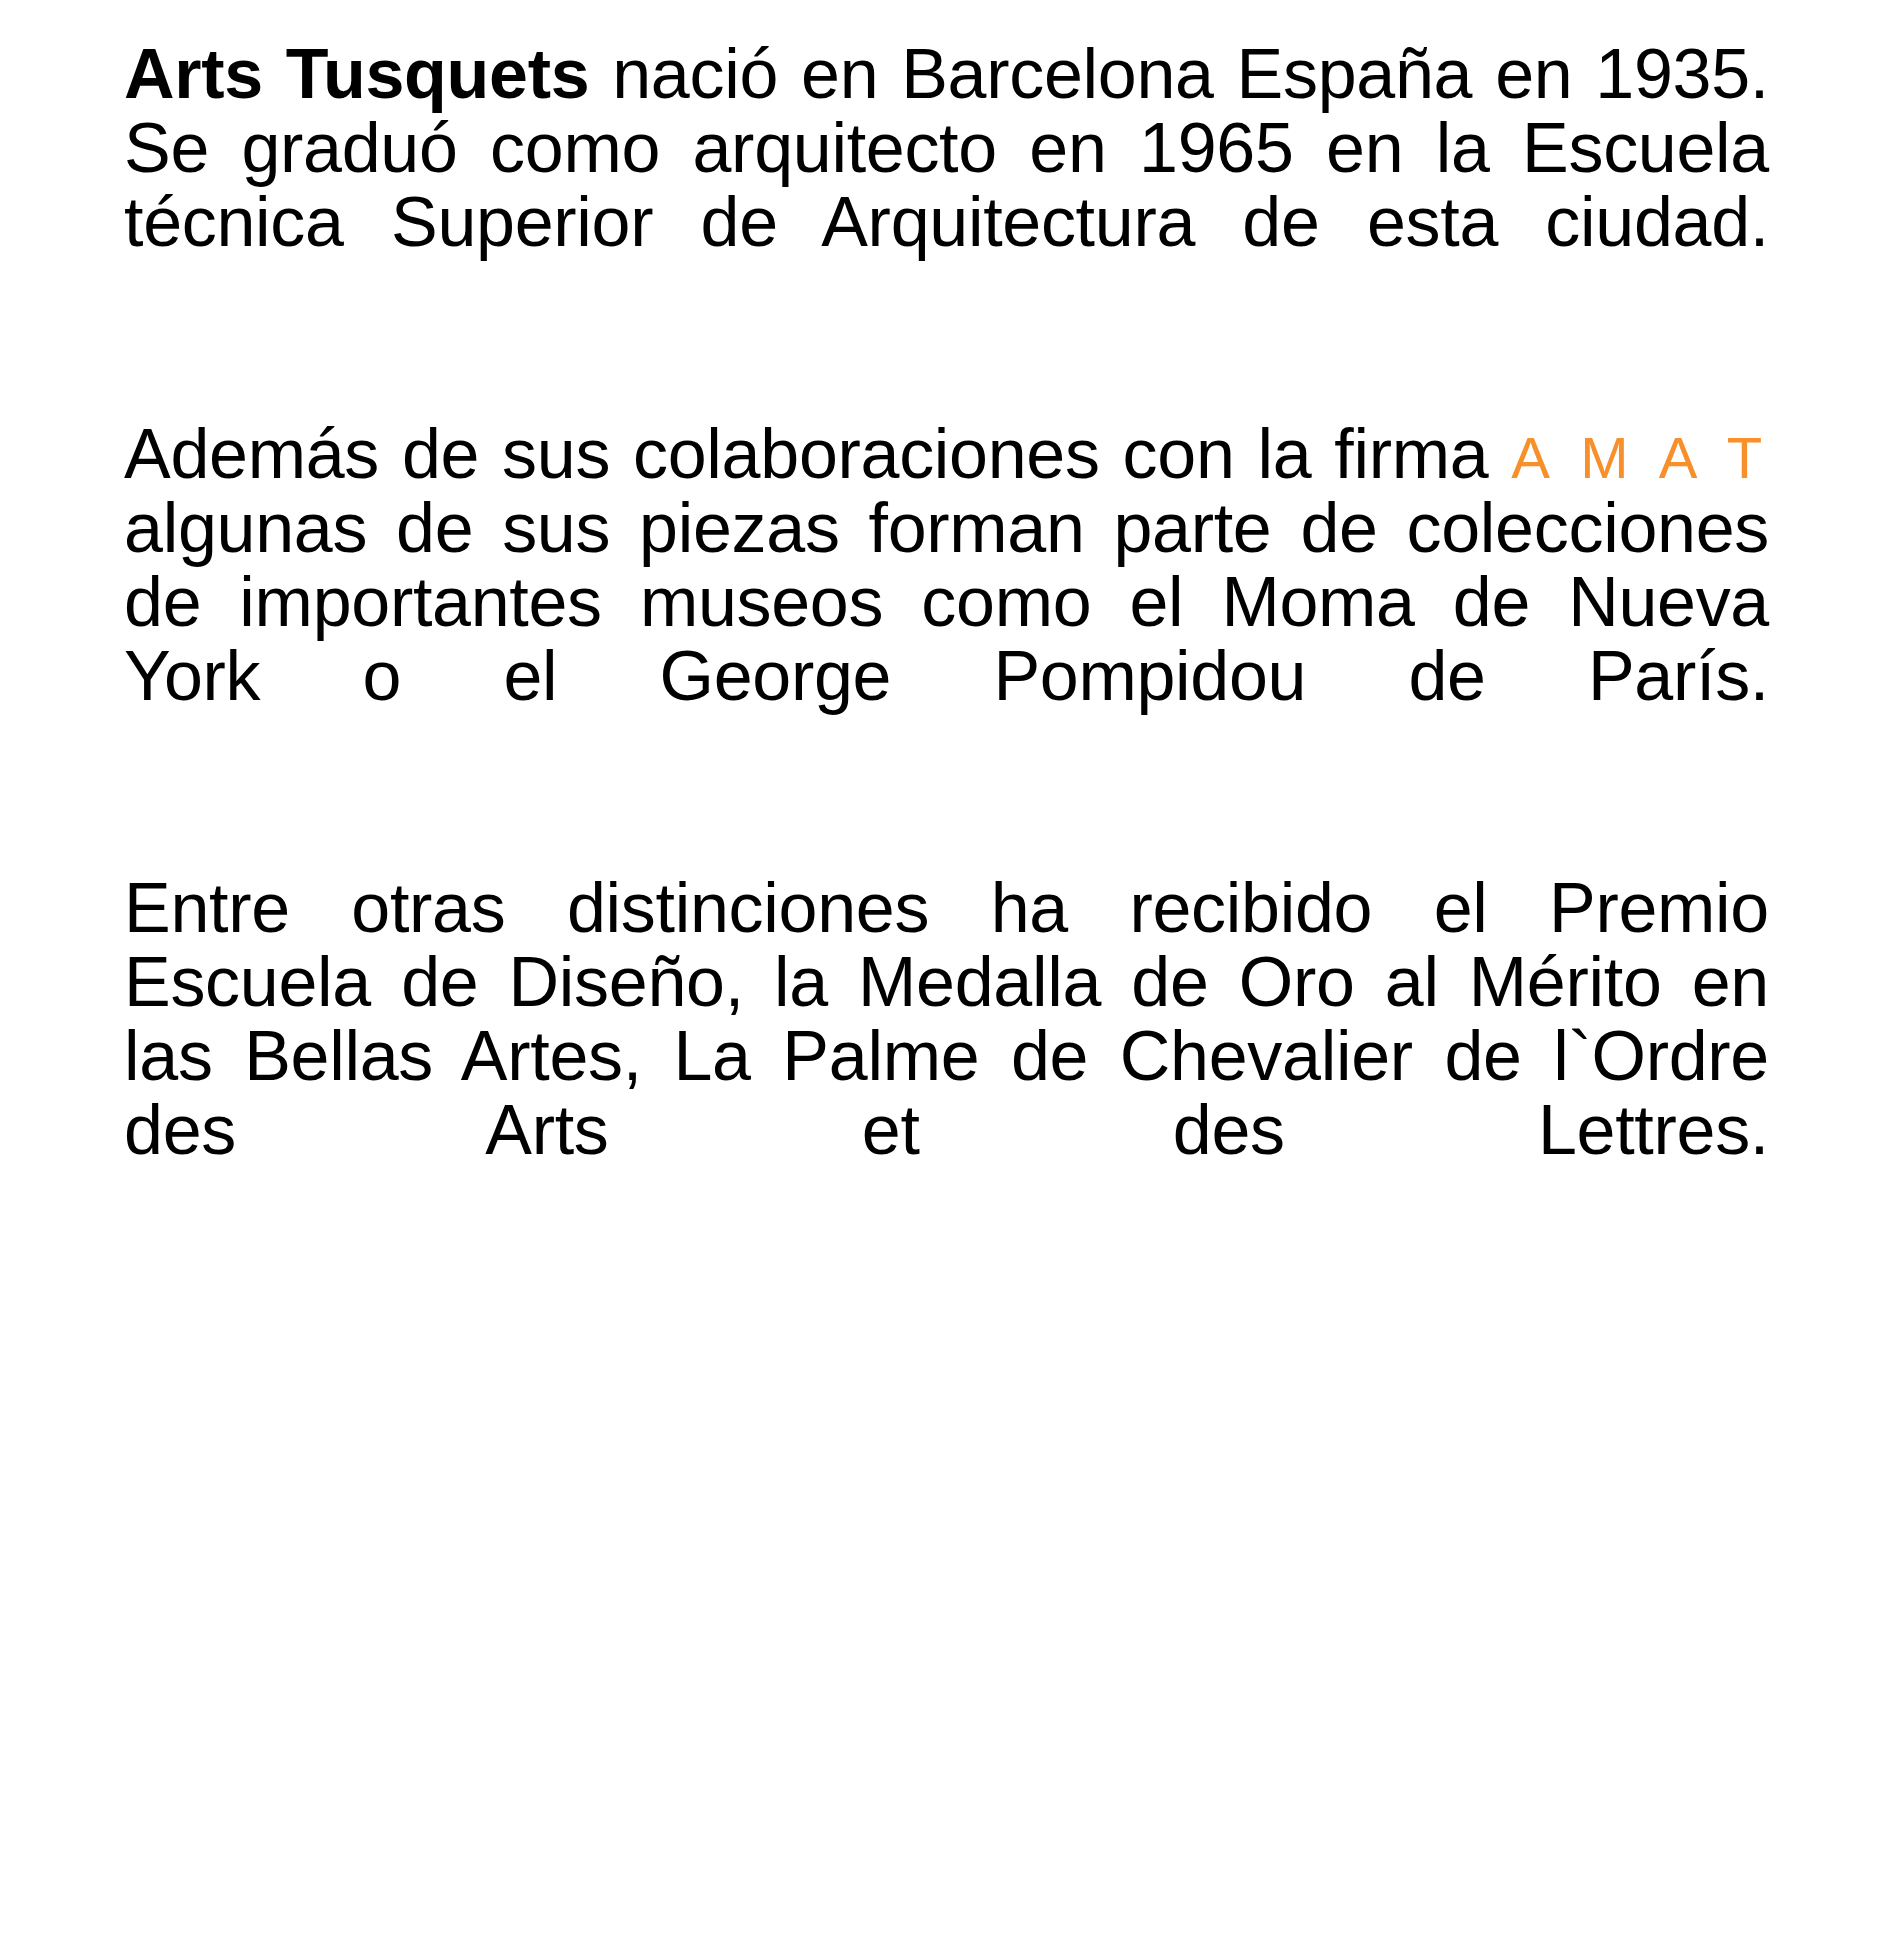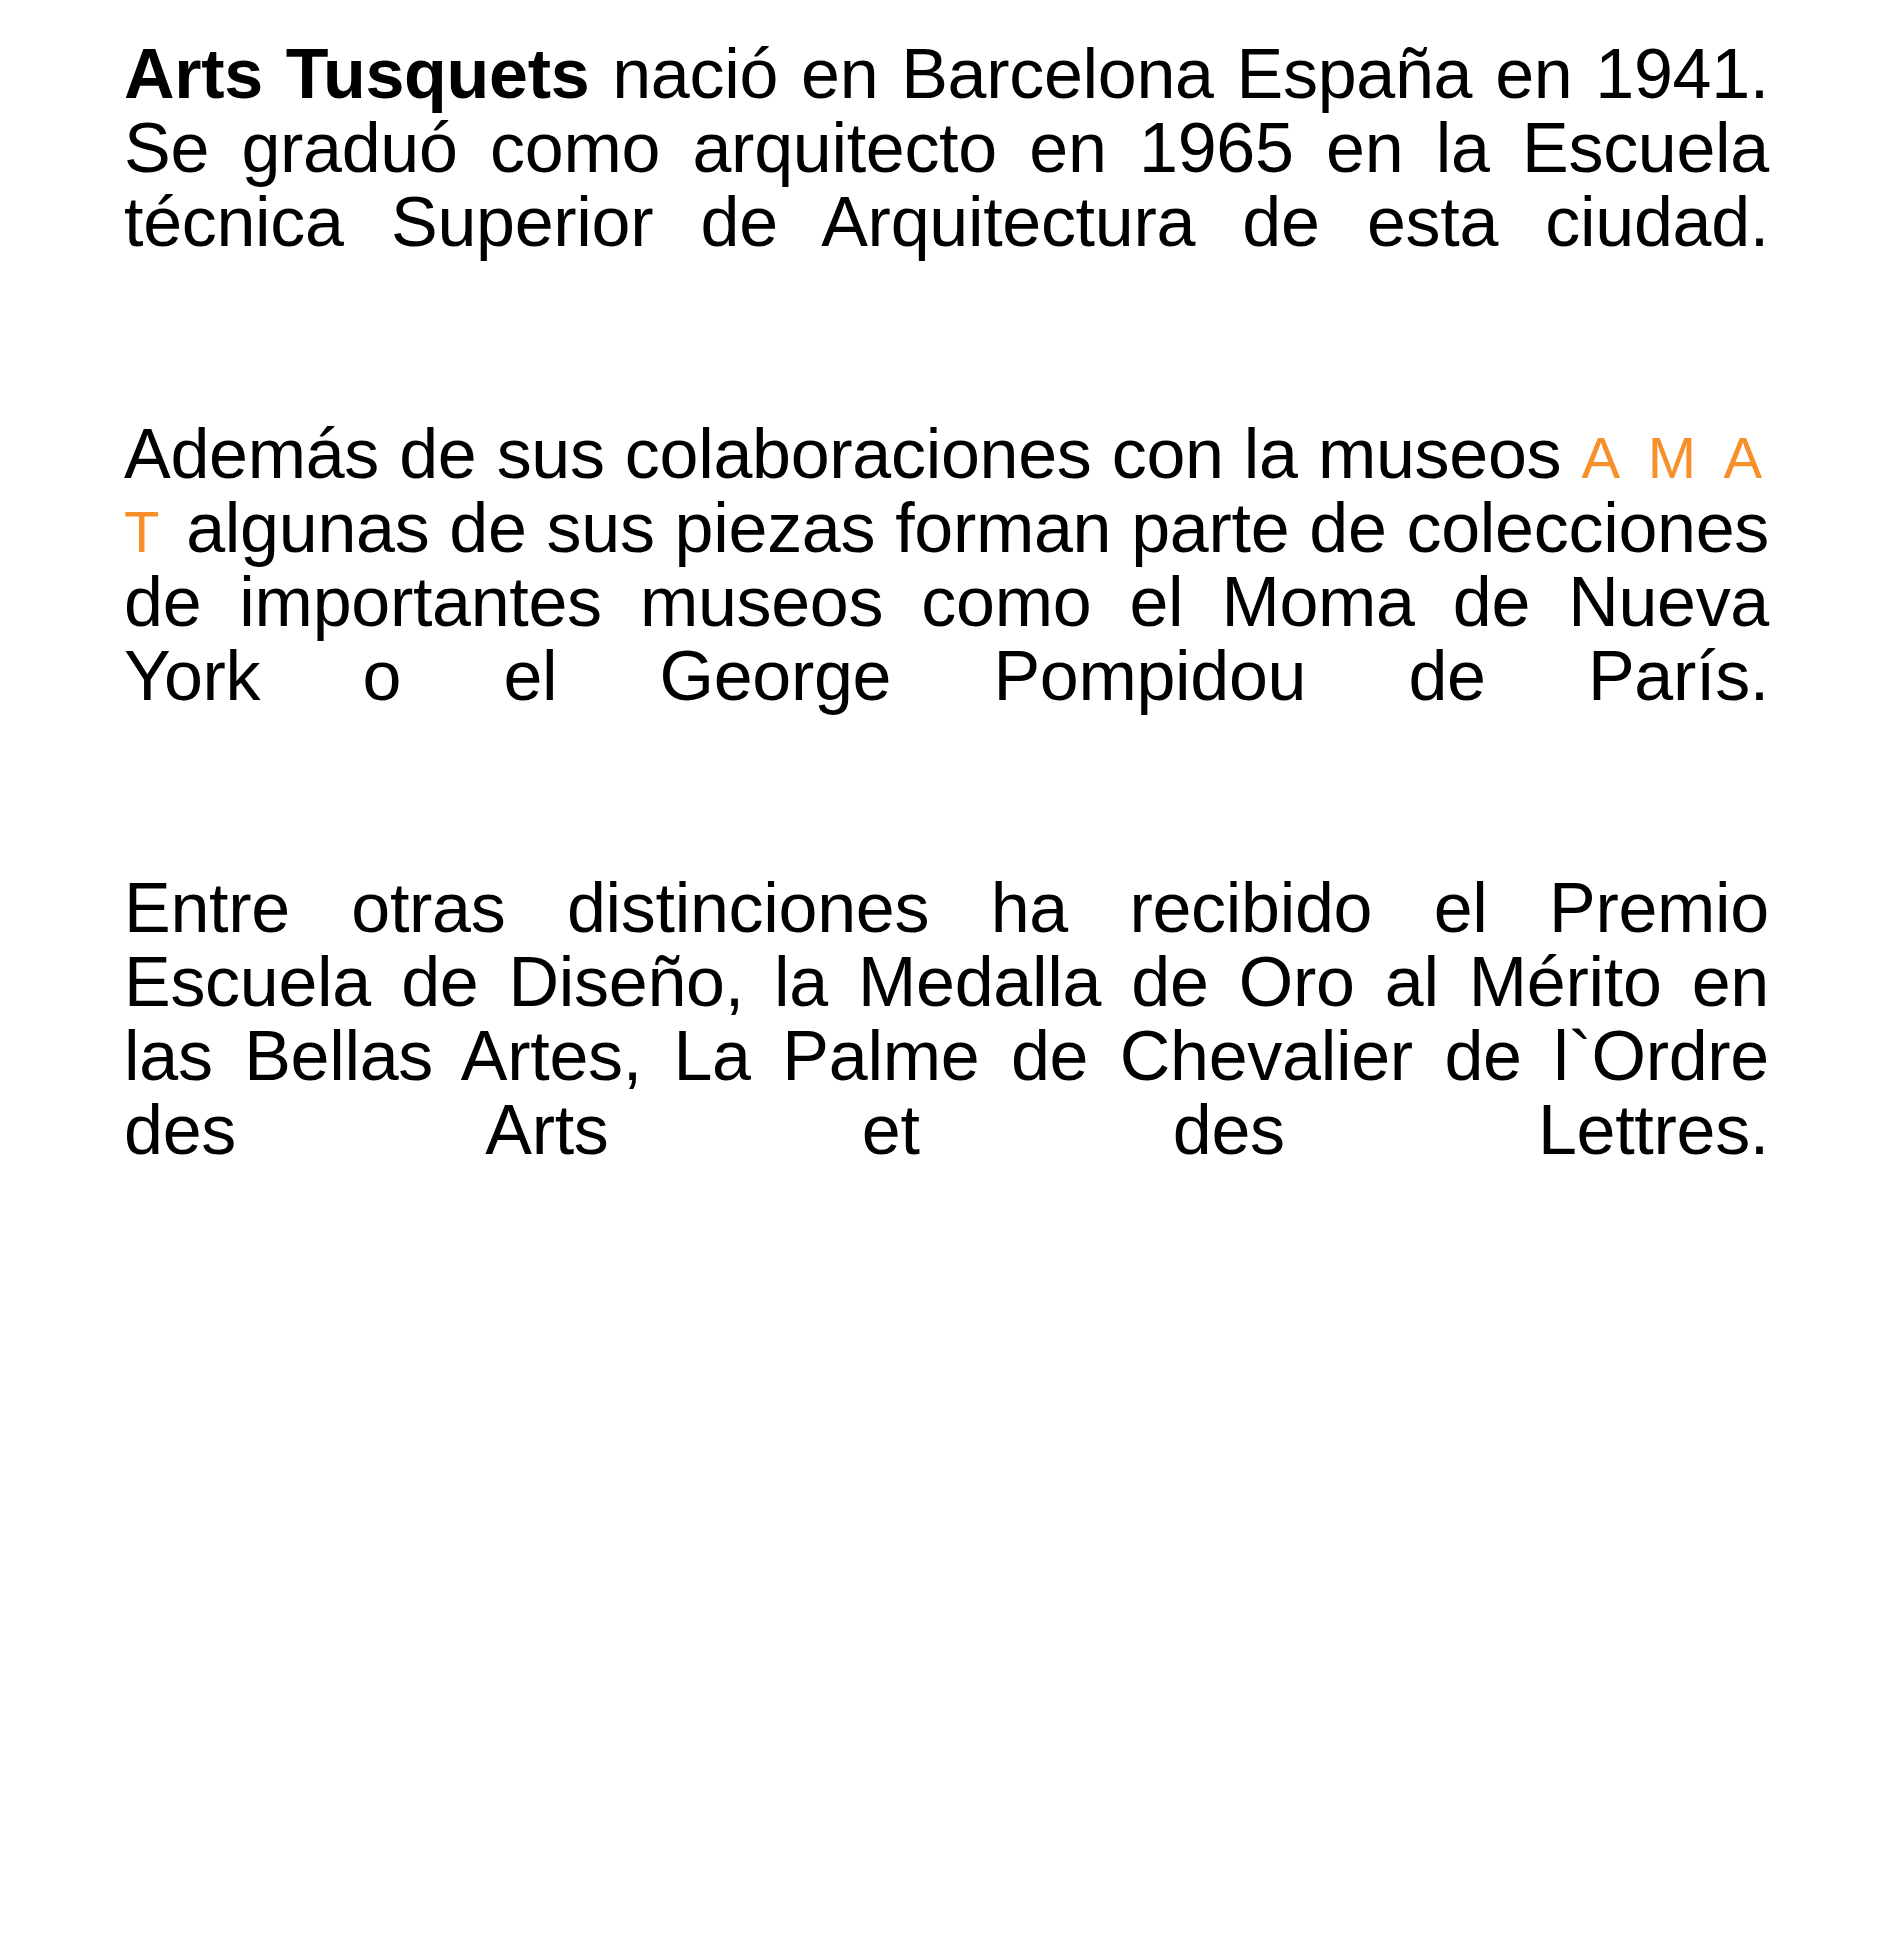--- a/index.html
+++ b/index.html
@@ -46,21 +46,21 @@
     font-weight: normal;
     font-size: 58px;
     letter-spacing: 6.8px;
   }
 </style>
 </head>
 <body>
 
 <div class="bio-page">
 
-  <p class="bio-paragraph"><span class="name-strong">Arts Tusquets</span><span> nació en Barcelona España en 1941. Se graduó como arquitecto en 1965 en la Escuela técnica Superior de Arquitectura de esta ciudad.</span></p>
+  <p class="bio-paragraph"><span class="name-strong">Arts Tusquets</span><span> nació en Barcelona España en 1935. Se graduó como arquitecto en 1965 en la Escuela técnica Superior de Arquitectura de esta ciudad.</span></p>
 
 
-  <p class="bio-paragraph"><span>Además de sus colaboraciones con la museos </span><span class="brand-amat">A M A T</span><span> algunas de sus piezas forman parte de colecciones de importantes museos como el Moma de Nueva York o el George Pompidou de París.</span></p>
+  <p class="bio-paragraph"><span>Además de sus colaboraciones con la firma </span><span class="brand-amat">A M A T</span><span> algunas de sus piezas forman parte de colecciones de importantes museos como el Moma de Nueva York o el George Pompidou de París.</span></p>
 
   <p class="bio-paragraph"><span>Entre otras distinciones ha recibido el Premio Escuela de Diseño, la Medalla de Oro  al Mérito en las Bellas Artes, La Palme de Chevalier de l`Ordre des Arts et des Lettres.</span></p>
 
 </div>
 
 
 </body></html>

